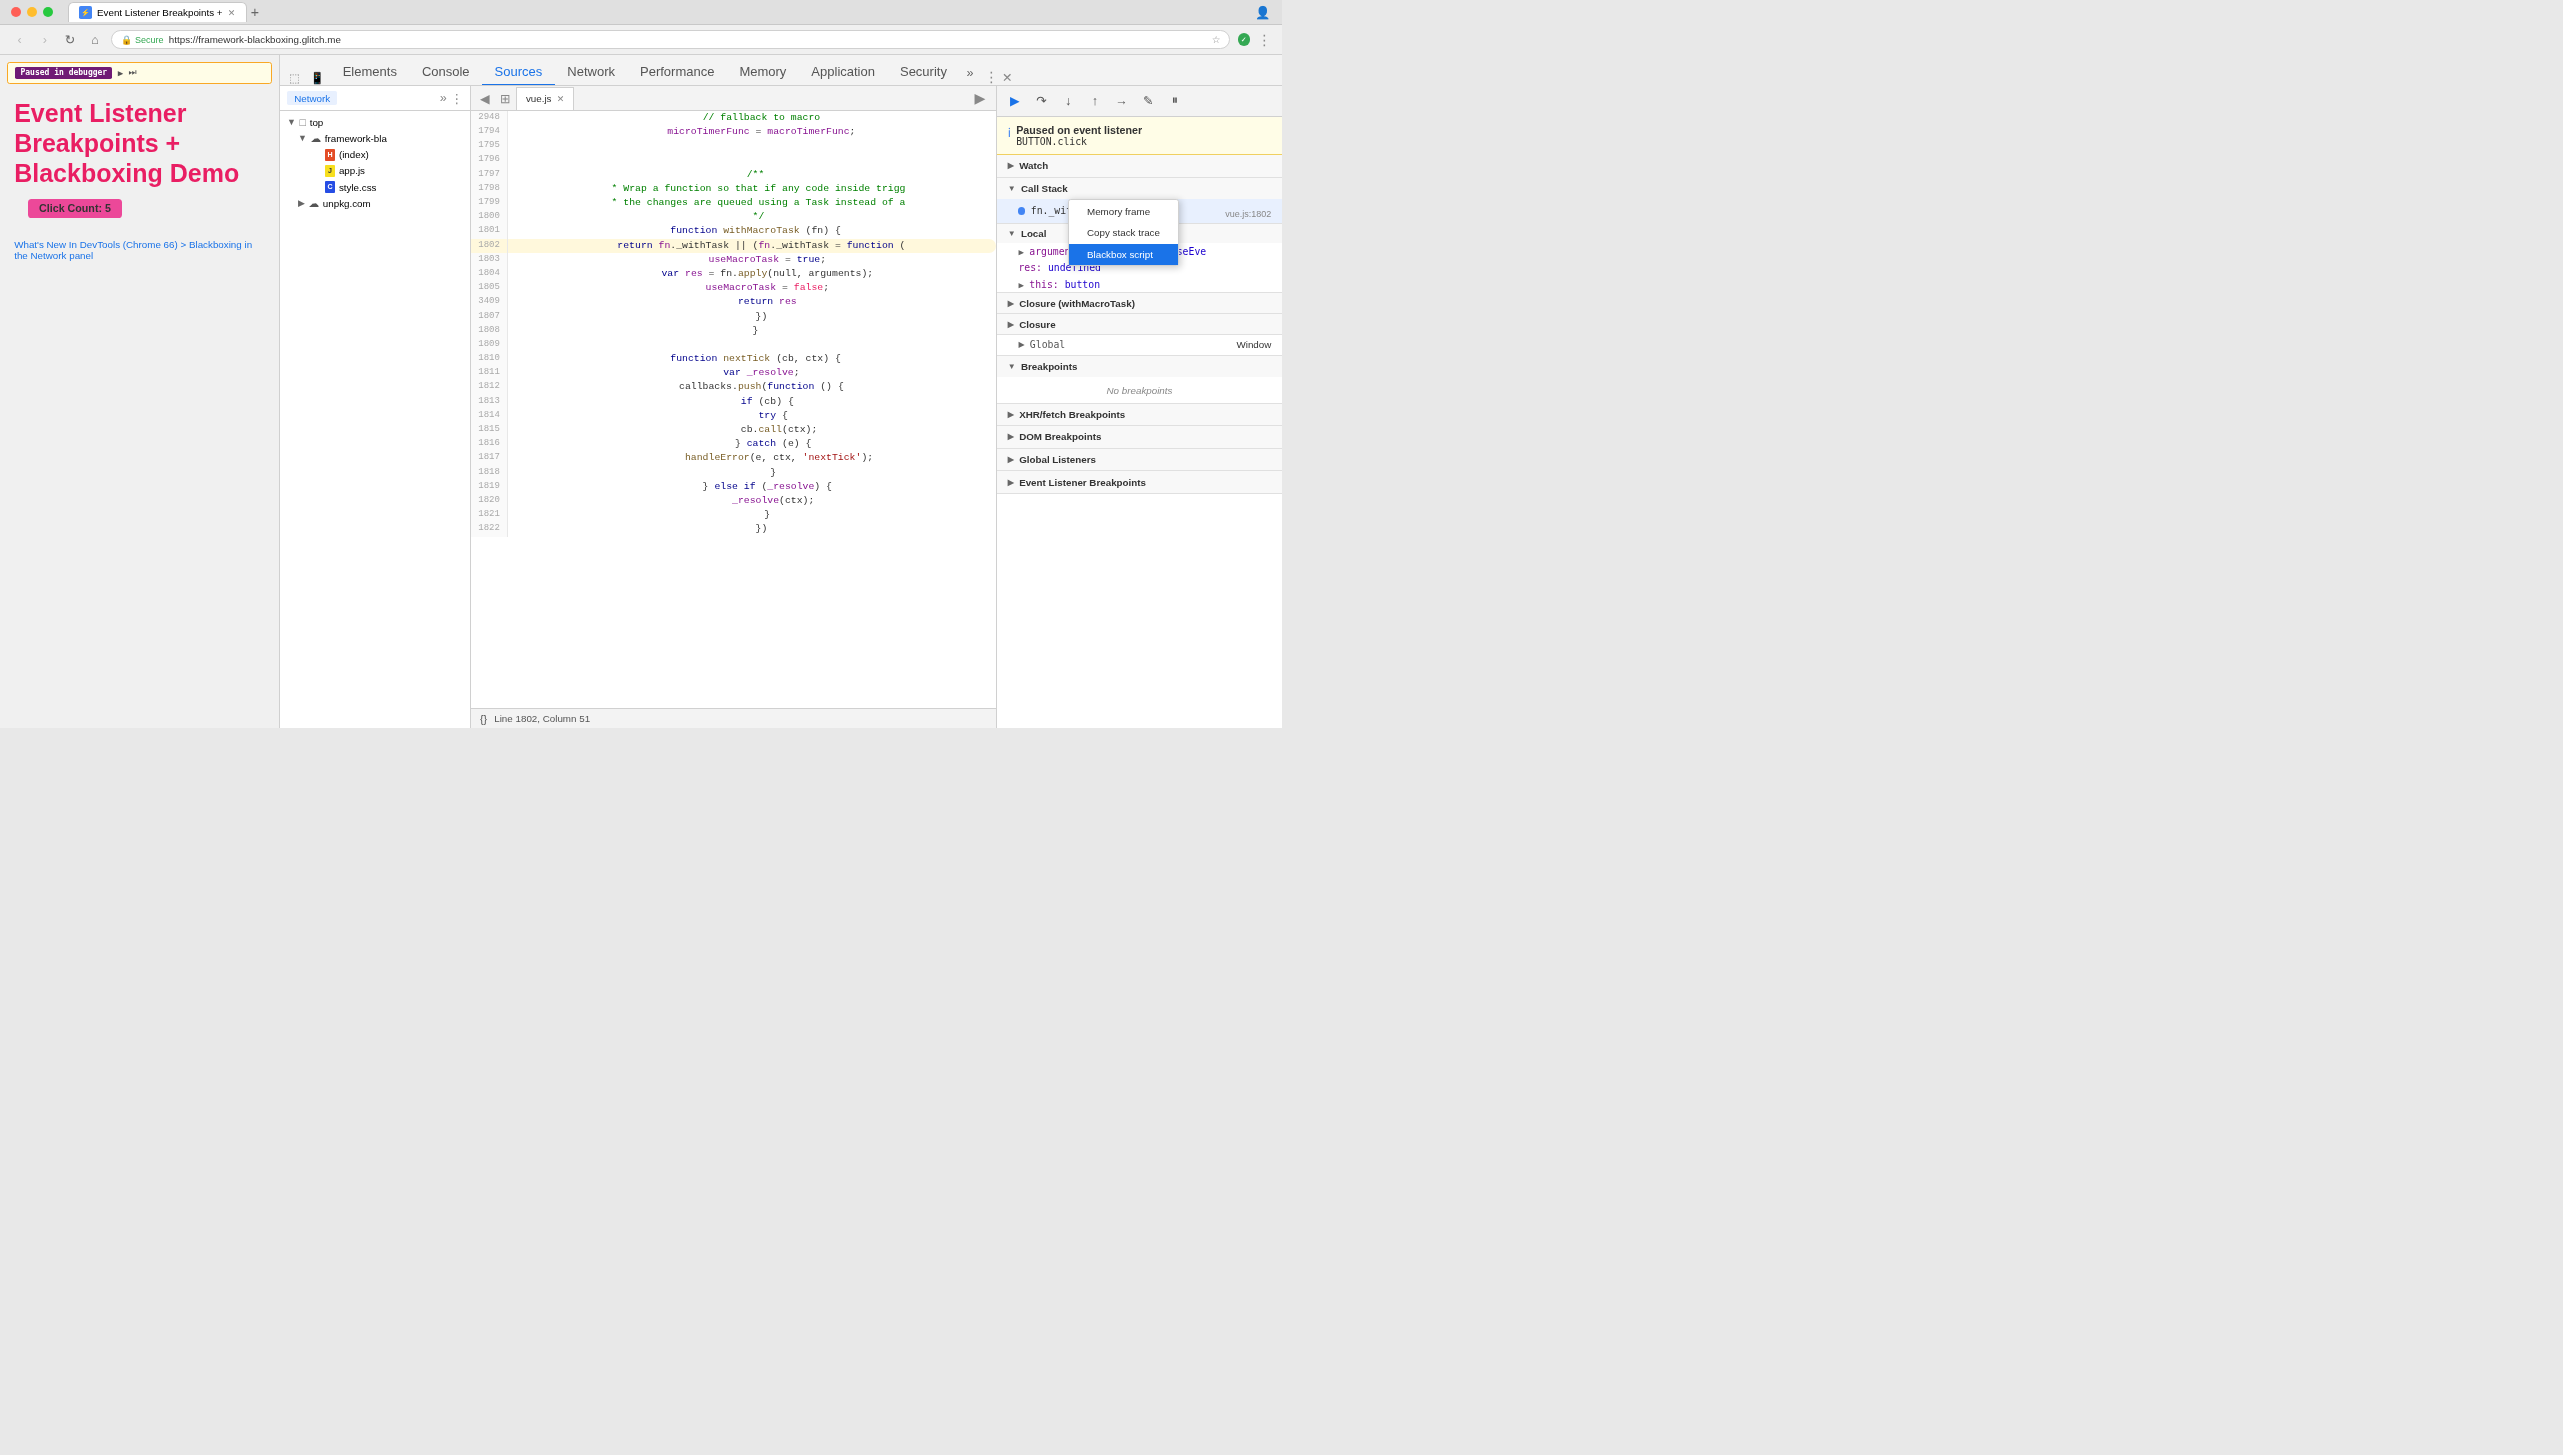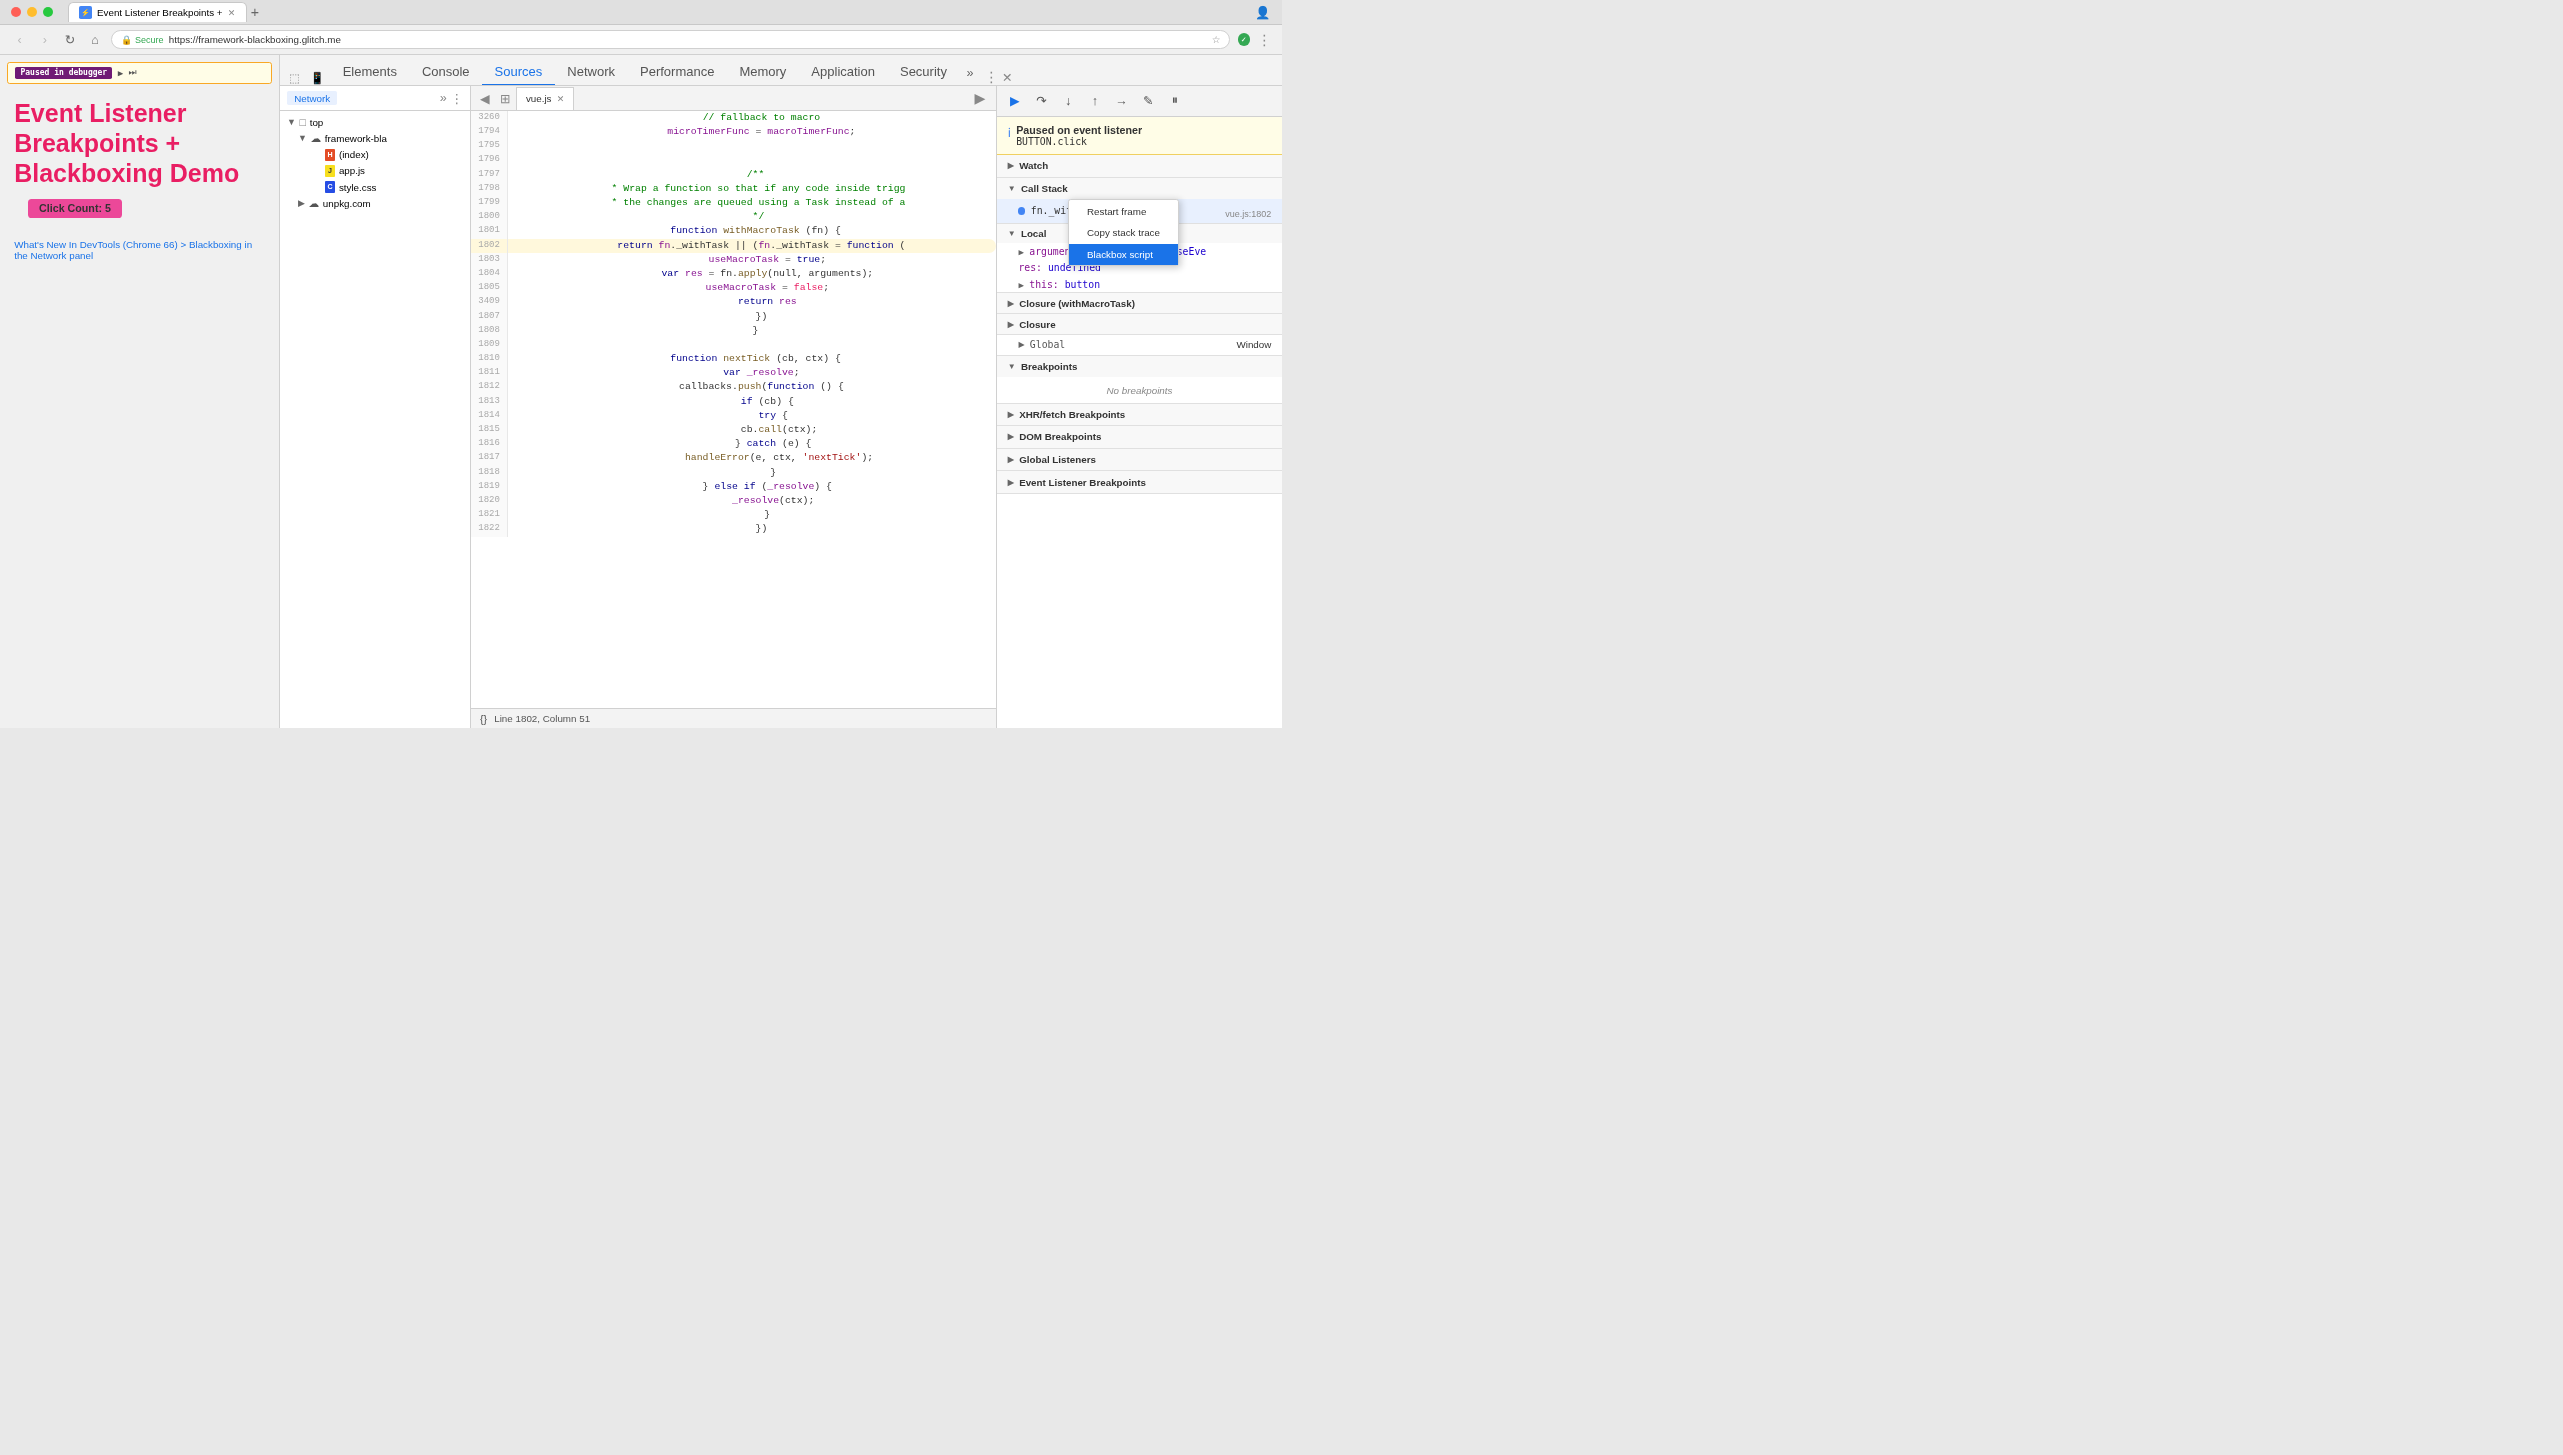--- a/index.html
+++ b/index.html
@@ -257,21 +257,21 @@
             <span style="color:#888; cursor:pointer; padding: 0 5.3px; font-size:12.5px;">⊞</span>
             <div class="editor-tab">
               <span>vue.js</span>
               <span class="editor-tab-close">✕</span>
             </div>
             <span style="margin-left:auto; color:#888; cursor:pointer; font-size:14.2px; padding-right:7.1px;">▶</span>
           </div>
           <div class="code-viewer">
 
             <div class="code-line">
-              <span class="line-num">3260</span>
+              <span class="line-num">2948</span>
               <span class="line-content c-comment">  // fallback to macro</span>
             </div>
 
             <div class="code-line">
               <span class="line-num">1794</span>
               <span class="line-content">  <span style="color:#881391;">microTimerFunc</span> = <span style="color:#881391;">macroTimerFunc</span>;</span>
             </div>
             <div class="code-line">
               <span class="line-num">1795</span>
               <span class="line-content"></span>
@@ -428,21 +428,21 @@
                 <span>Call Stack</span>
               </div>
               <div class="call-stack-wrapper">
                 <div class="call-stack-item active">
                   <span class="cs-dot"></span>
                   <span class="cs-name">fn._withTask.fn._withTask</span>
                   <span class="cs-location">vue.js:1802</span>
                 </div>
 
                 <div class="context-menu" style="top: 0; left: 71px;">
-                  <div class="context-menu-item">Restart frame</div>
+                  <div class="context-menu-item">Memory frame</div>
                   <div class="context-menu-item">Copy stack trace</div>
                   <div class="context-menu-item active-item">Blackbox script</div>
                 </div>
               </div>
             </div>
 
             <div class="debug-section">
               <div class="scope-section-header">
                 <span class="section-arrow">▼</span>
                 <span>Local</span>

